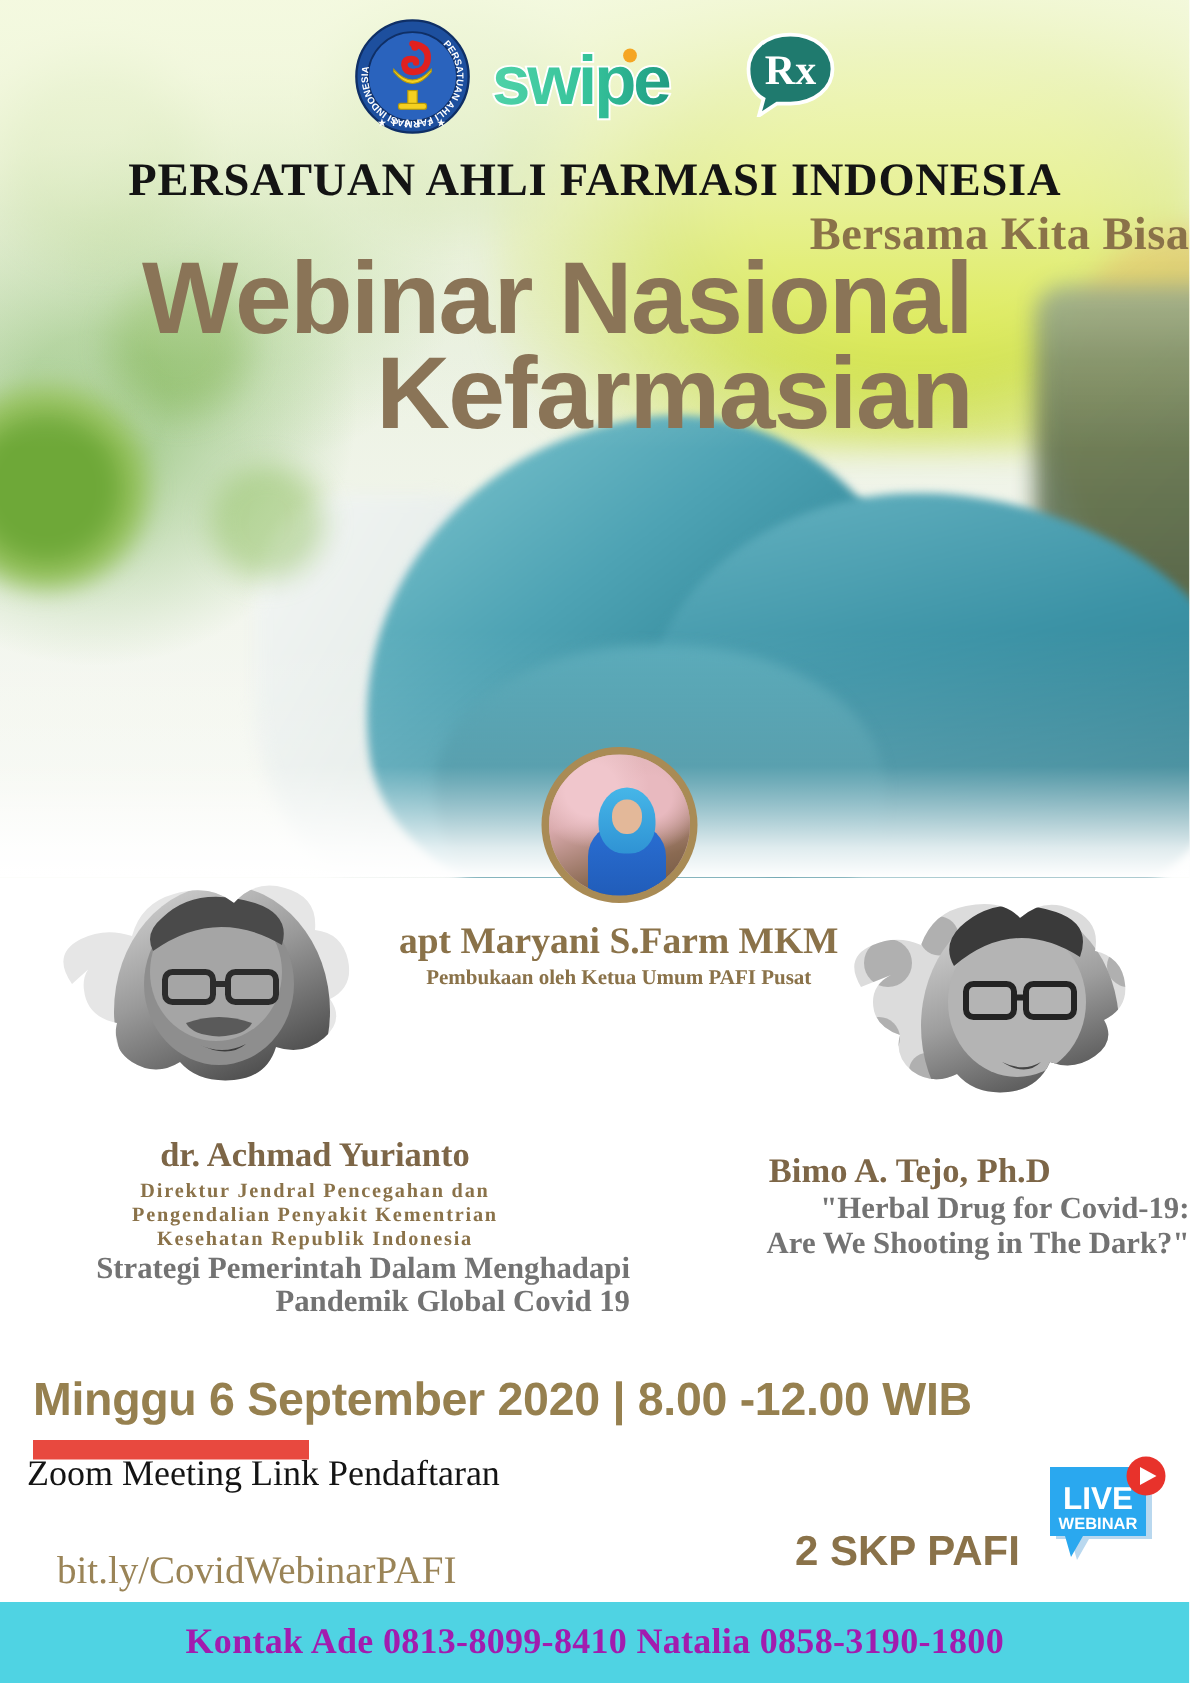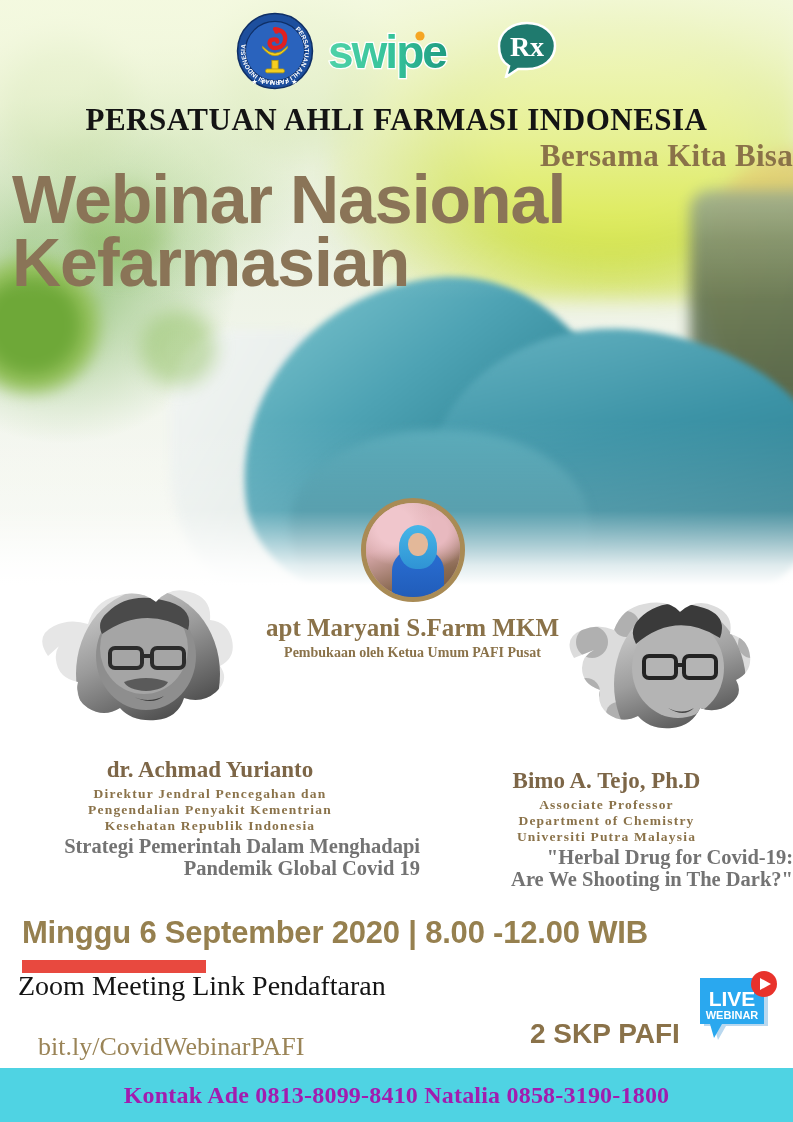--- a/index.html
+++ b/index.html
@@ -99,21 +99,21 @@
     position:absolute; left:0; top:102px; width:793px; text-align:center;
     font-family:"Liberation Serif", serif; font-weight:bold;
     font-size:31px; letter-spacing:.5px; color:#141414;
   }
   .tagline {
     position:absolute; left:0; top:138px; width:793px; text-align:right;
     font-family:"Liberation Serif", serif; font-weight:bold;
     font-size:31px; color:#8a7249; letter-spacing:.3px;
   }
   .main-title {
-    position:absolute; left:12px; top:168px; width:648px; text-align:left;
+    position:absolute; left:0; top:168px; width:648px; text-align:right;
     font-family:"Liberation Sans", sans-serif; font-weight:bold;
     font-size:68px; line-height:.92; color:#8a7457; letter-spacing:-1px;
   }
   .main-title .l2 { display:block; }
 
   
   .center-speaker { position:absolute; left:16px; top:498px; width:793px; text-align:center; }
   .avatar-ring {
     width:104px; height:104px; border-radius:50%; margin:0 auto;
     border:5px solid #a98b55; overflow:hidden; position:relative;
@@ -166,21 +166,21 @@
   .date-line {
     position:absolute; left:22px; top:915px;
     font-family:"Liberation Sans", sans-serif; font-weight:bold;
     font-size:31px; color:#96804f; letter-spacing:-.2px;
   }
   .red-bar {
     position:absolute; left:22px; top:960px; width:184px; height:13px; background:#e8493f;
   }
   .zoom-line {
     position:absolute; left:18px; top:970px;
-    font-family:"Liberation Serif", serif; font-size:28px; color:#141414;
+    font-family:"Liberation Serif", serif; font-size:24px; color:#141414;
   }
   .bitly {
     position:absolute; left:38px; top:1032px;
     font-family:"Liberation Serif", serif; font-size:26px; color:#9a8457;
   }
 
   
   .free {
     position:absolute; left:548px; top:966px;
     font-family:"Liberation Sans", sans-serif; font-weight:bold;
@@ -378,25 +378,20 @@
       <div>Kesehatan Republik Indonesia</div>
     </div>
     <div class="spk-topic">
       <div>Strategi Pemerintah Dalam Menghadapi</div>
       <div>Pandemik Global Covid  19</div>
     </div>
   </div>
 
   <div class="spk spk-right">
     <div class="spk-name">Bimo A. Tejo, Ph.D</div>
-    <div class="spk-aff">
-      <div>Associate Professor</div>
-      <div>Department of Chemistry</div>
-      <div>Universiti Putra Malaysia</div>
-    </div>
     <div class="spk-topic">
       <div>"Herbal Drug for Covid-19:</div>
       <div>Are We Shooting in The Dark?"</div>
     </div>
   </div>
 
   <div class="date-line">Minggu  6 September  2020 | 8.00 -12.00 WIB</div>
   <div class="red-bar"></div>
   <div class="zoom-line">Zoom Meeting  Link  Pendaftaran</div>
   <div class="bitly">bit.ly/CovidWebinarPAFI</div>

